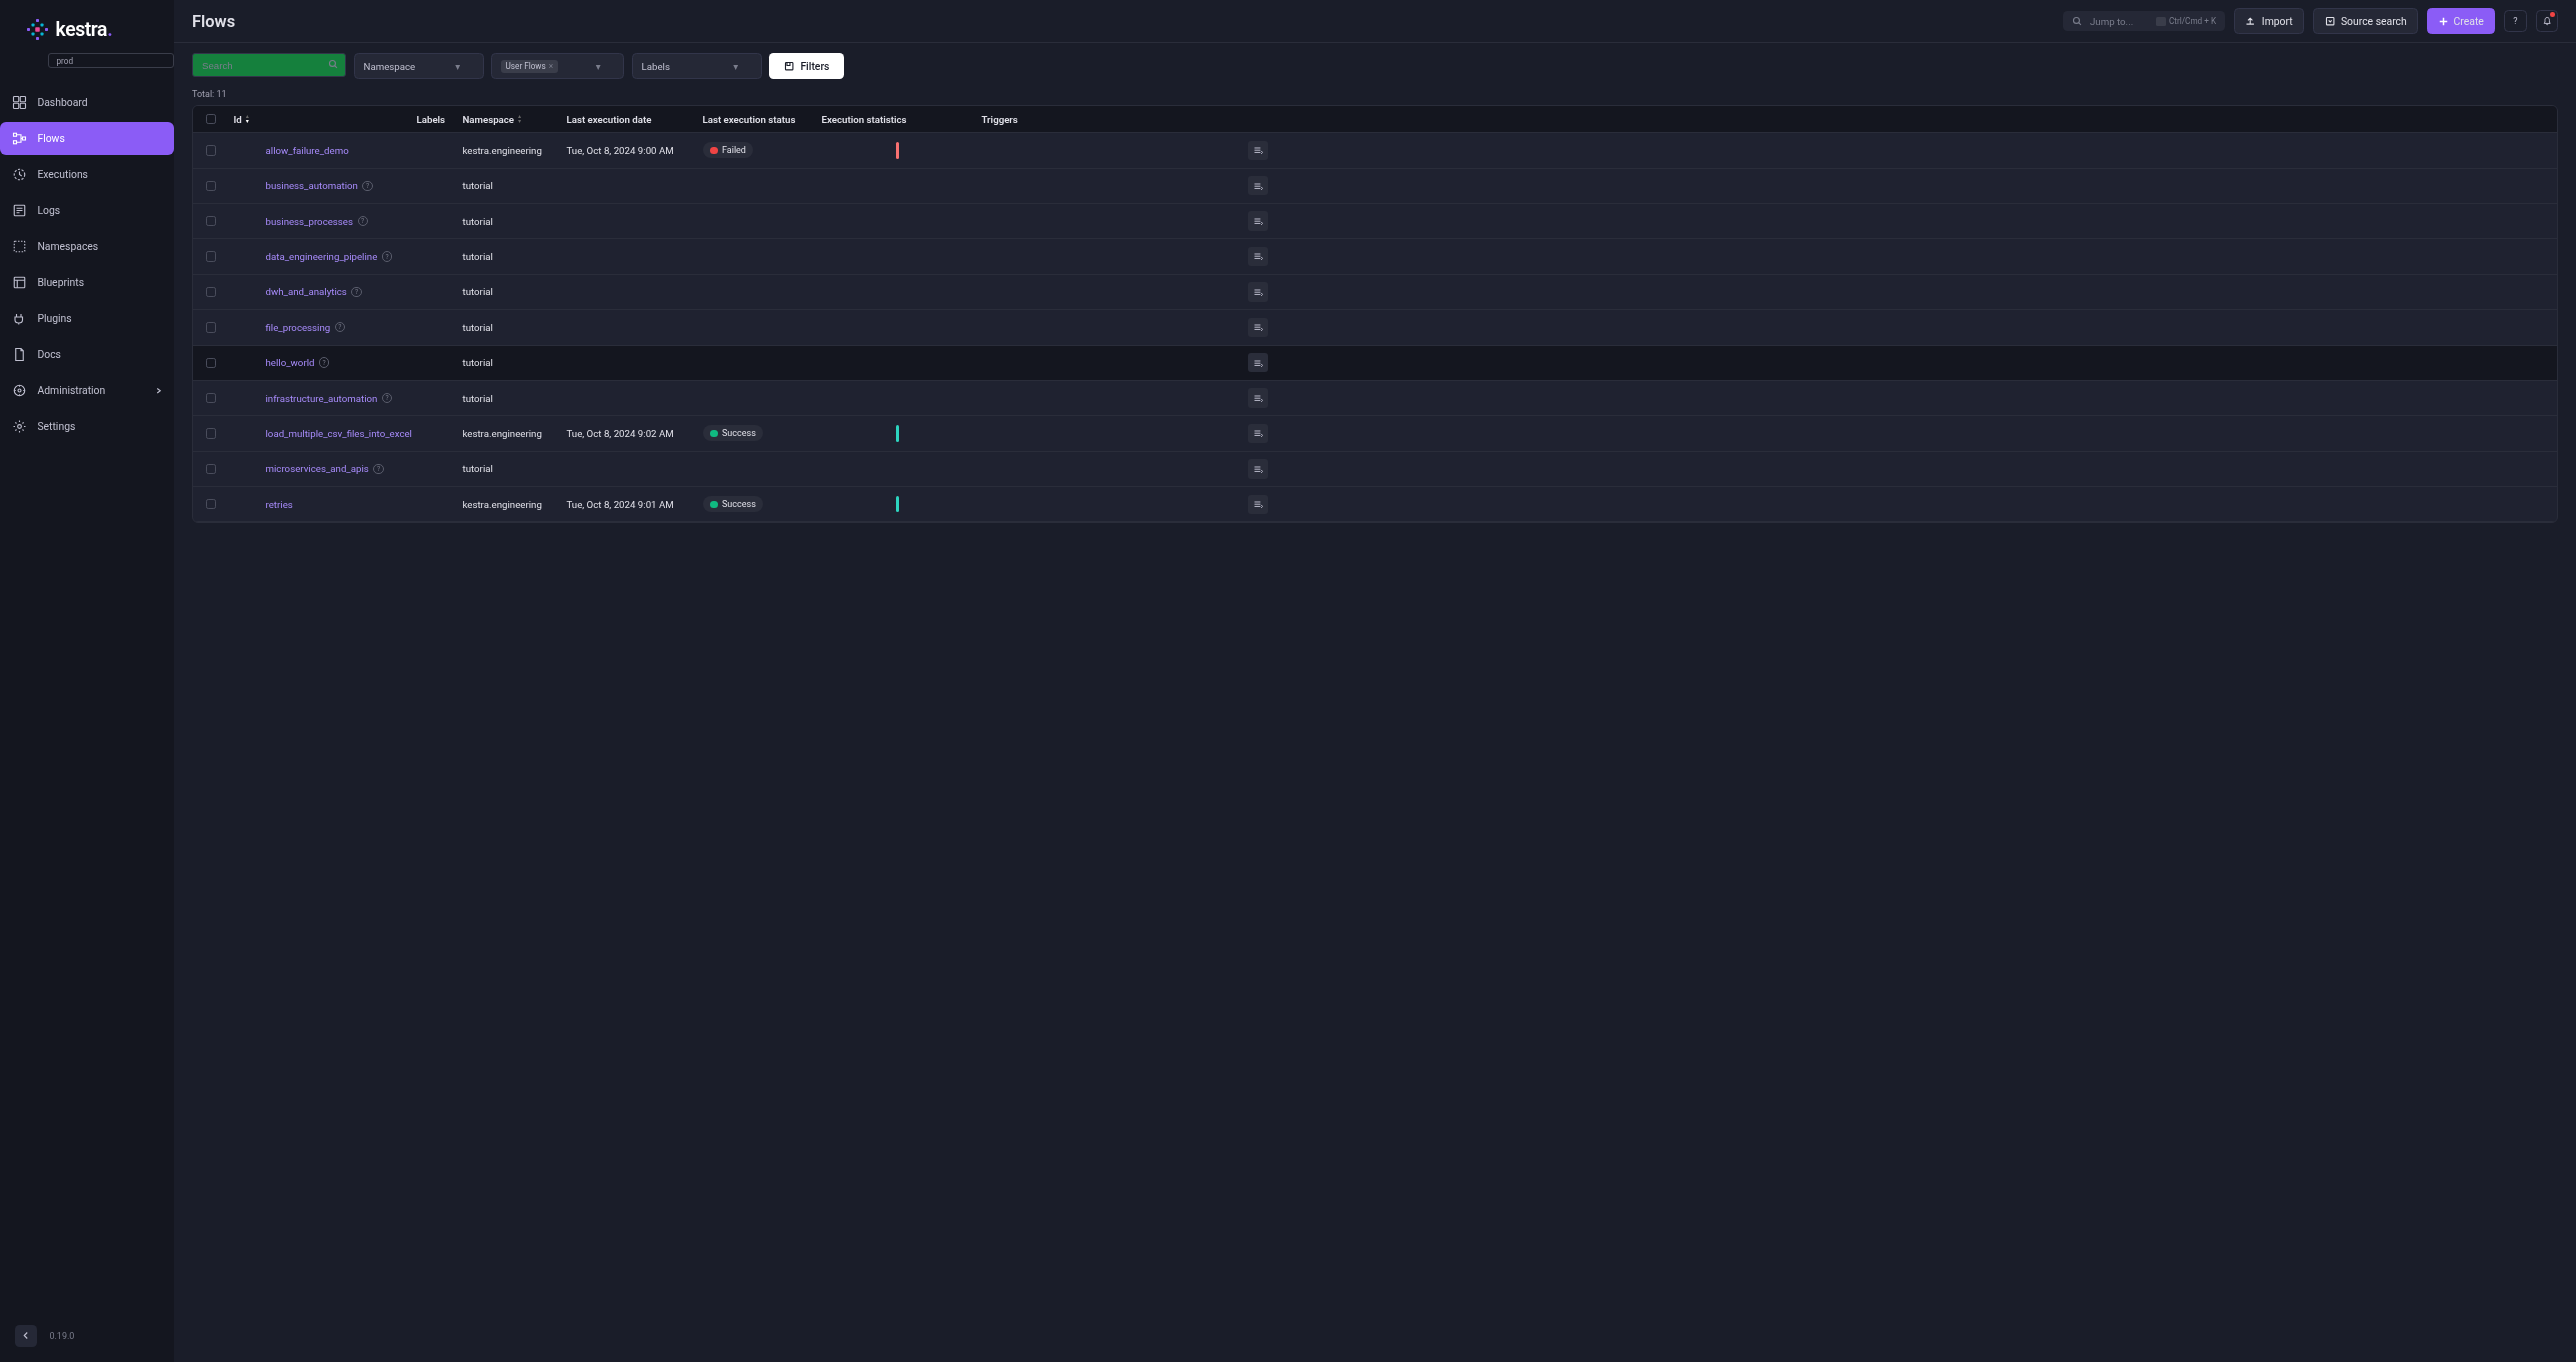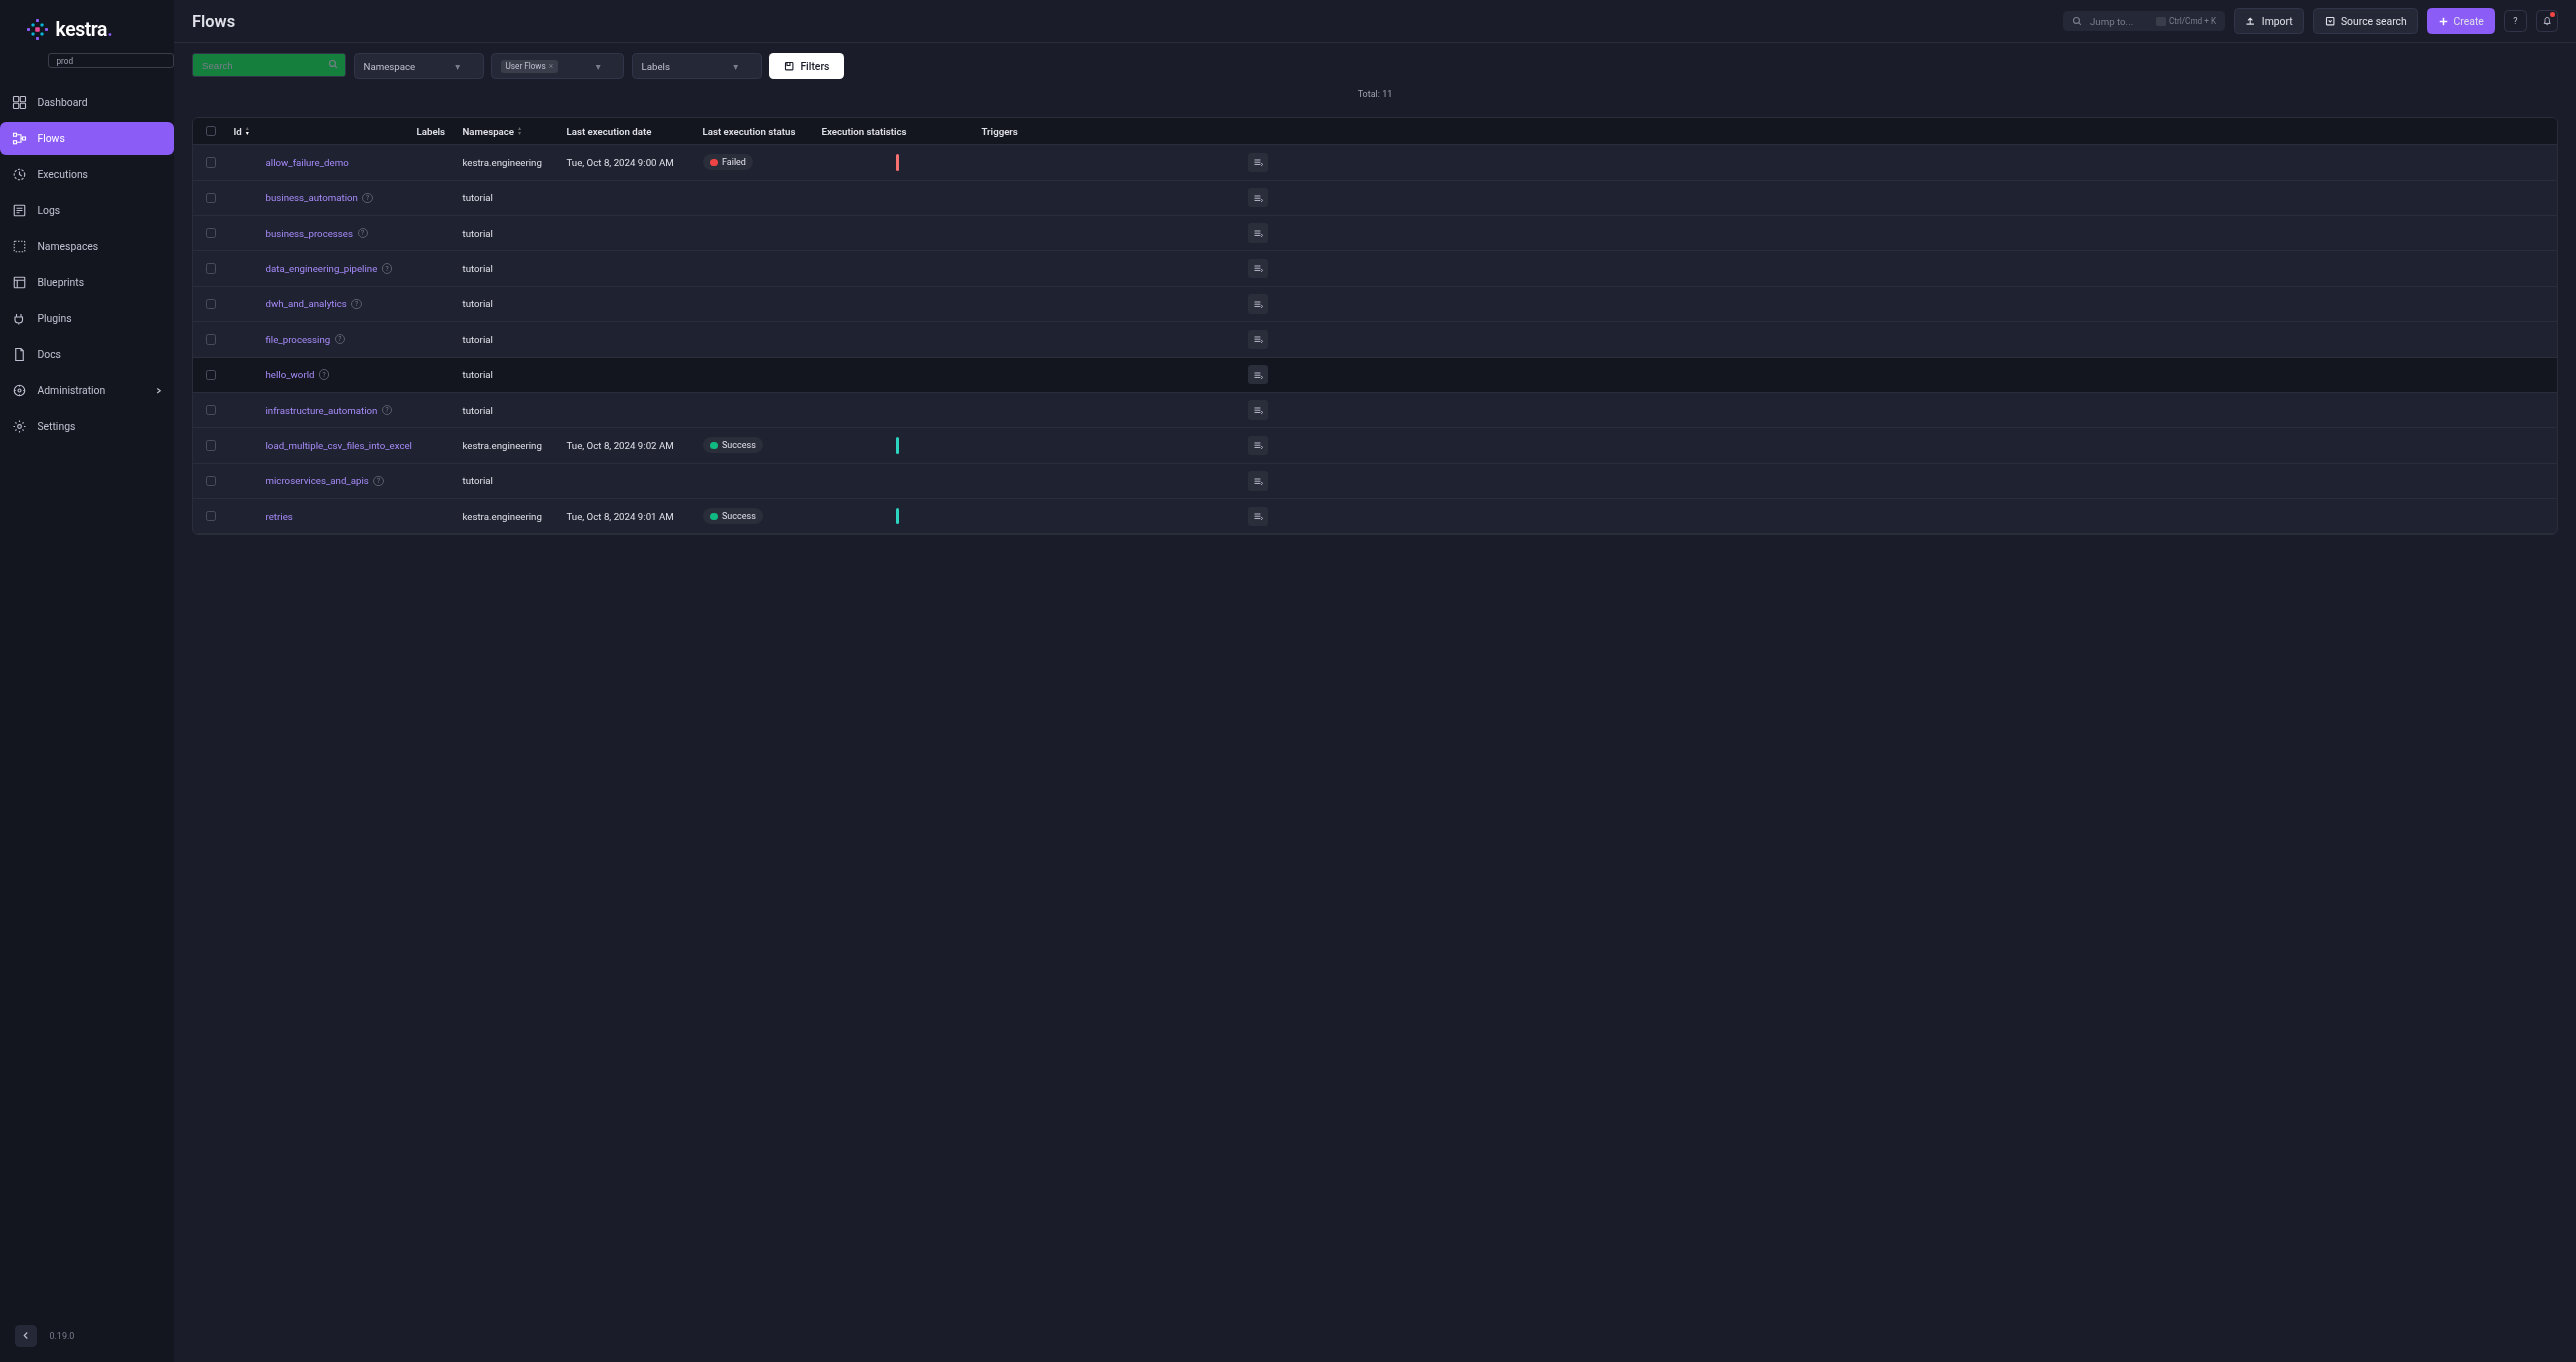--- a/index.html
+++ b/index.html
@@ -141,21 +141,21 @@
       position: absolute; left: 22.4px; right: 15px; bottom: 13.4px;
       height: 0.7px; background: #2a2d3a;
     }
     .chart-bars {
       position: absolute; right: 15px; bottom: 13.4px;
       display: flex; gap: 1.5px; align-items: flex-end;
     }
     .bar { width: 9px; }
     .bar-s { background: #2dd4bf; }
     .bar-f { background: #f87171; }
-    .total-row { text-align: center; font-size: 9px; color: #a0a0b0; margin-bottom: 18px; }
+    .total-row { text-align: left; font-size: 9px; color: #a0a0b0; margin-bottom: 6px; }
 
     
     .table {
       background: #1f2230; border: 0.7px solid #2a2d3a; border-radius: 6px;
       overflow: hidden;
     }
     .thead, .trow {
       display: grid;
       grid-template-columns: 36px 183px 46px 104px 136px 119px 160px 228px 73px;
       align-items: center;

